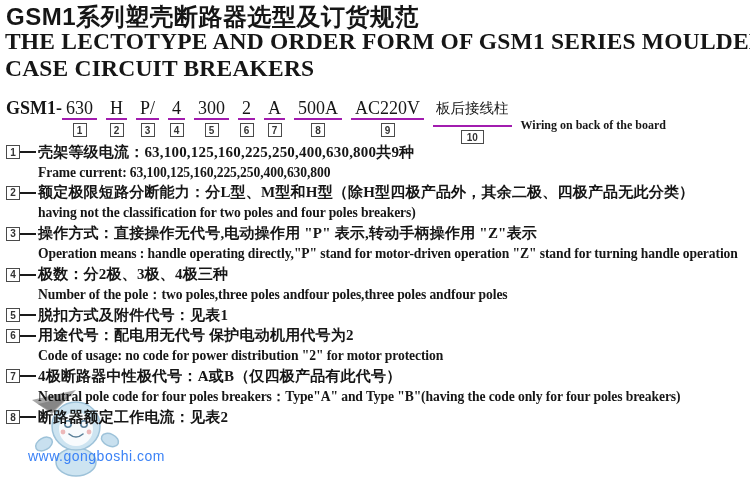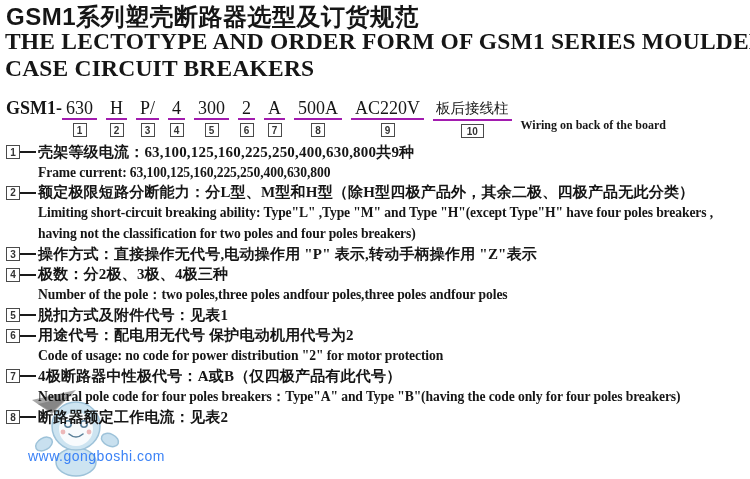--- a/index.html
+++ b/index.html
@@ -25,21 +25,21 @@
   .model {
     position:absolute; left:6px; top:99px;
     display:flex; align-items:flex-start; z-index:2;
   }
   .model .prefix { font-size:18px; font-weight:bold; line-height:19px; }
   .seg { display:inline-flex; flex-direction:column; align-items:center; margin-right:9px; }
   .code {
     font-size:18px; font-weight:normal; line-height:19px;
     border-bottom:2px solid #a21caf; padding:0 4px; white-space:nowrap;
   }
-  .code.cjk { font-family:"Liberation Sans", sans-serif; font-size:14.5px; line-height:19px; padding:0 3px 1px; }
+  .code.cjk { font-family:"Liberation Sans", sans-serif; font-size:14.5px; line-height:19px; padding:0 3px 7px; }
   .numbox {
     width:14px; height:14px; min-width:14px;
     border:1.5px solid #4a4a4a; margin-top:3px;
     display:flex; align-items:center; justify-content:center;
     font:bold 10px "Liberation Sans", sans-serif; color:#333;
   }
   .numbox.wide { width:23px; }
   .model .note { font-size:12px; font-weight:bold; margin-top:19px; white-space:nowrap; }
 
   
@@ -126,29 +126,29 @@
         <span class="zh">壳架等级电流：63,100,125,160,225,250,400,630,800共9种</span>
       </div>
       <div class="line en">Frame current:   63,100,125,160,225,250,400,630,800</div>
     </div>
     <div>
       <div class="line head">
         <span class="itembox">2</span>
         <span class="dash"></span>
         <span class="zh">额定极限短路分断能力：分L型、M型和H型（除H型四极产品外，其余二极、四极产品无此分类）</span>
       </div>
-      <div class="line en">Limiting short-circuit breaking ability: Type"L" ,Type "M" and  Type "H"(except Type"H" have four poles breakers ,</div>
       <div class="line en">having not the classification for two poles and four poles breakers)</div>
     </div>
     <div>
       <div class="line head">
         <span class="itembox">3</span>
         <span class="dash"></span>
         <span class="zh">操作方式：直接操作无代号,电动操作用 "P" 表示,转动手柄操作用 "Z"表示</span>
       </div>
+      <div class="line en">Operation means :  handle operating directly,"P" stand for motor-driven operation "Z" stand for turning handle operation</div>
     </div>
     <div>
       <div class="line head">
         <span class="itembox">4</span>
         <span class="dash"></span>
         <span class="zh">极数：分2极、3极、4极三种</span>
       </div>
       <div class="line en">Number of the pole：two poles,three poles andfour poles,three poles andfour poles</div>
     </div>
     <div>

